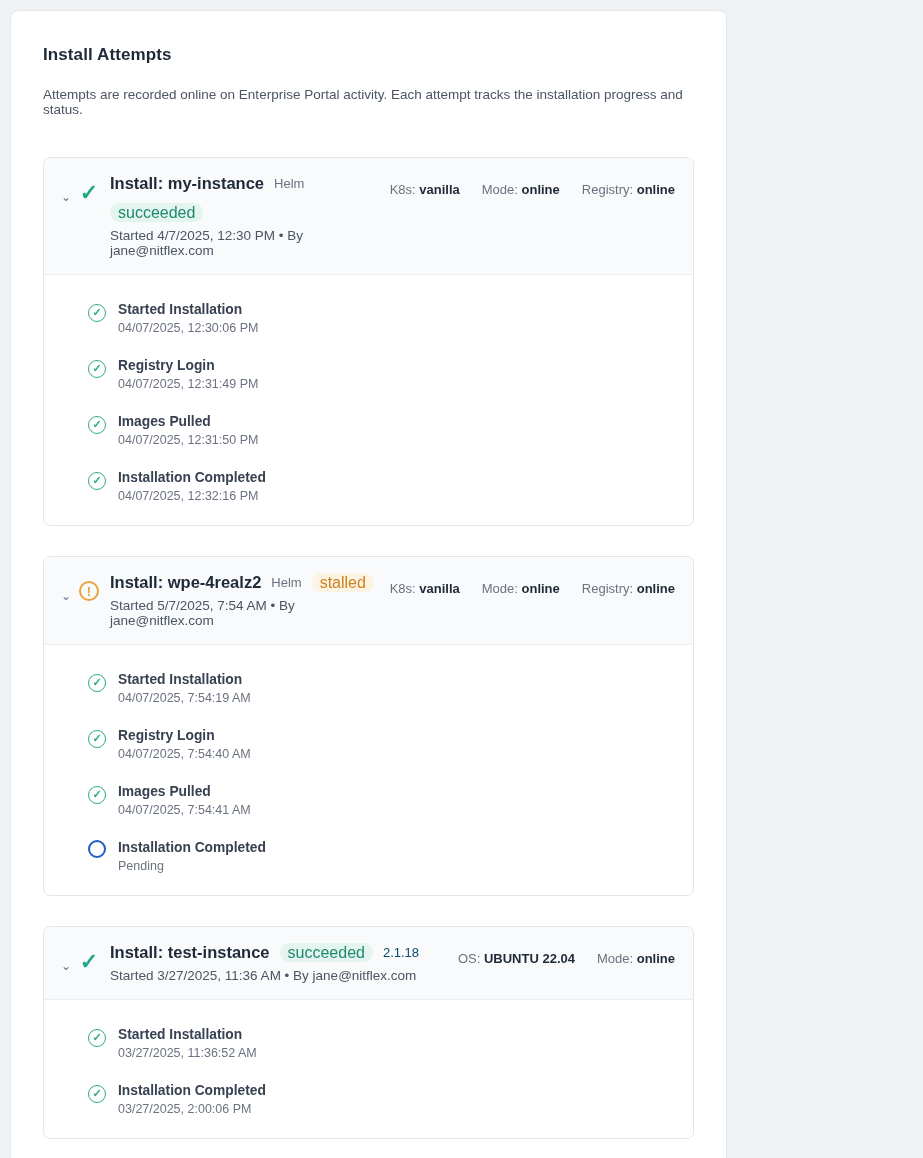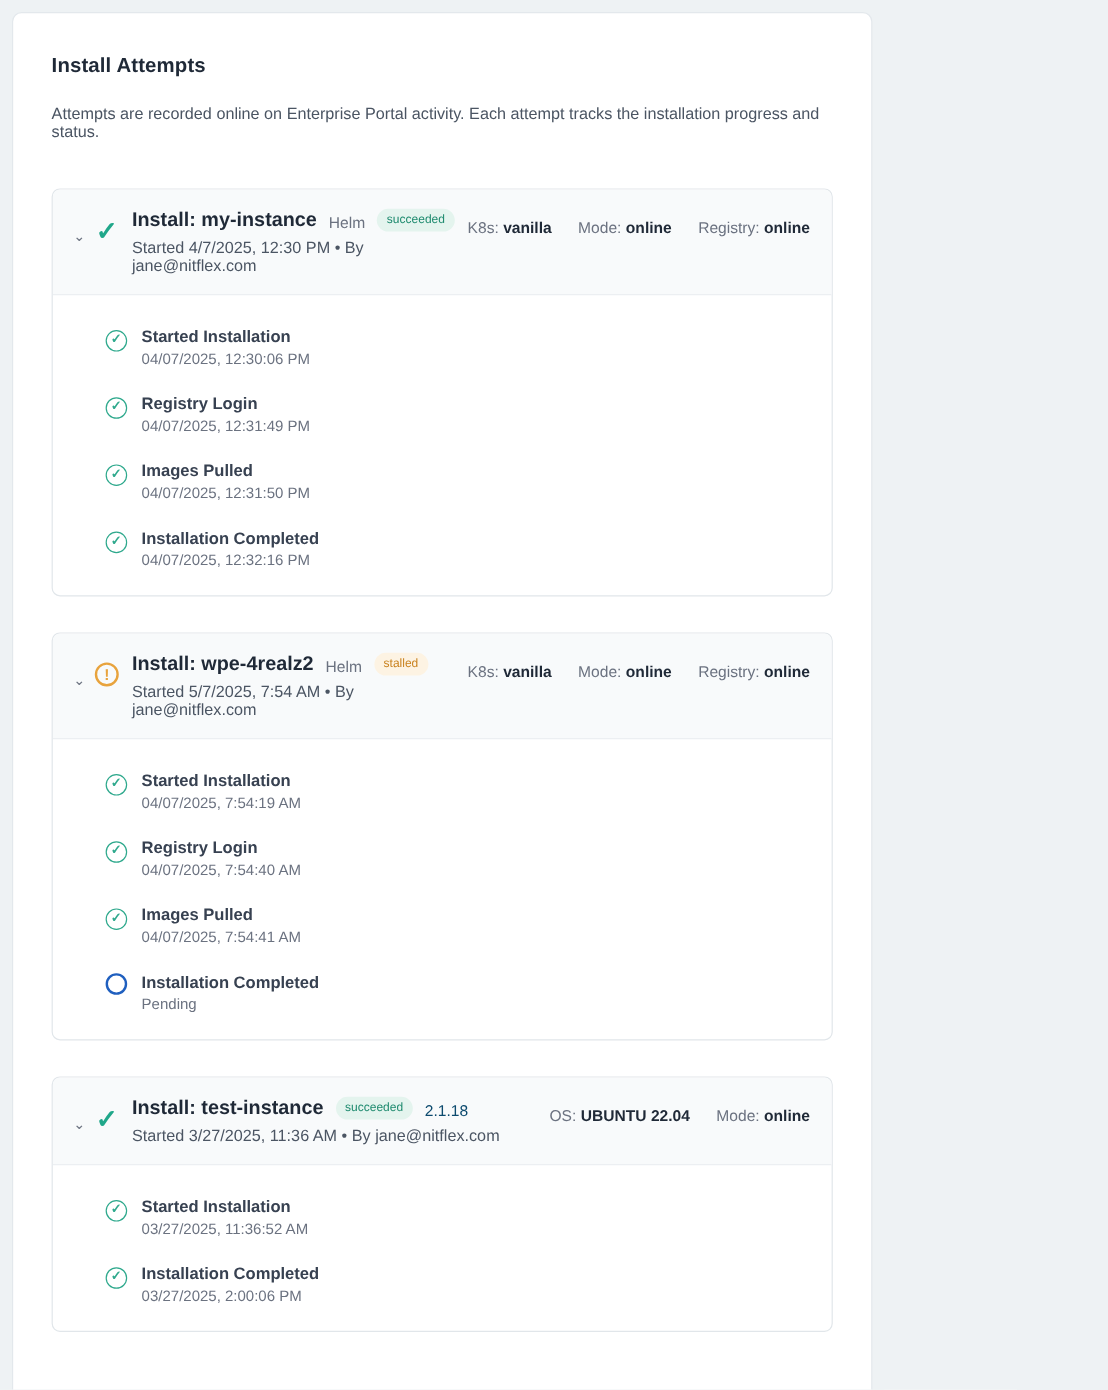--- a/index.html
+++ b/index.html
@@ -93,39 +93,39 @@
     font-weight: 700;
     line-height: 17px;
     text-align: center;
   }
   .header-main {
     flex: 1 1 auto;
     padding-left: 6px;
   }
   .title-row {
     display: flex;
-    align-items: flex-end;
+    align-items: center;
     flex-wrap: wrap;
     gap: 10px;
   }
   .attempt-title {
     font-size: 16.5px;
     font-weight: 600;
     color: #1f2937;
   }
   .engine-label {
     font-size: 13px;
     color: #6b7280;
   }
   .version-label {
     font-size: 13px;
     color: #0c4a6e;
   }
   .badge {
-    font-size: 10px;
+    font-size: 16px;
     padding: 2px 8px;
     border-radius: 10px;
     line-height: 15px;
     display: inline-block;
   }
   .badge-succeeded {
     background: #e4f4ee;
     color: #1d8a6e;
   }
   .badge-stalled {

